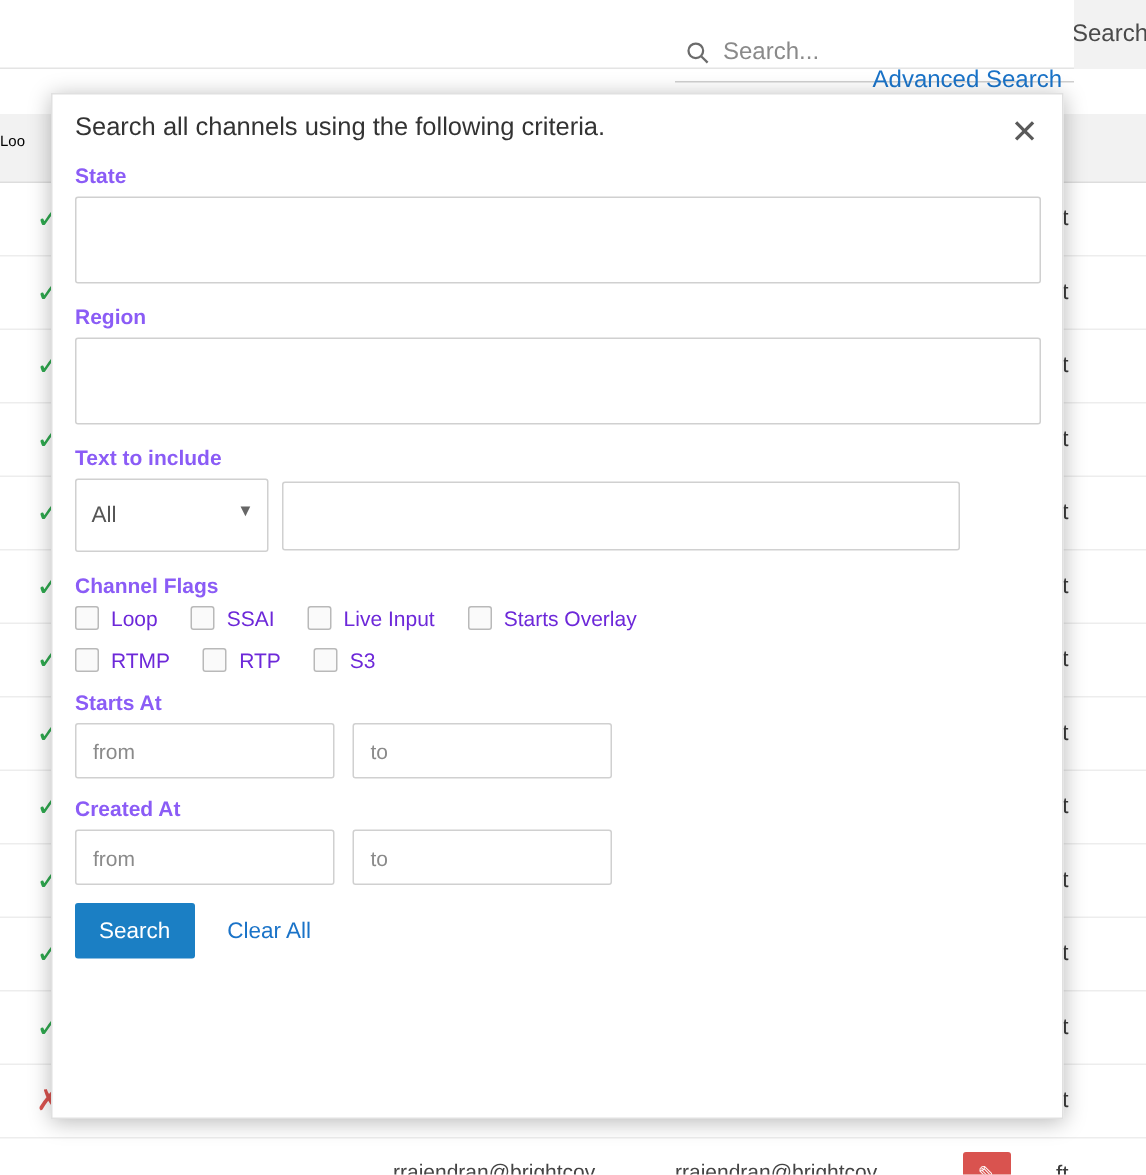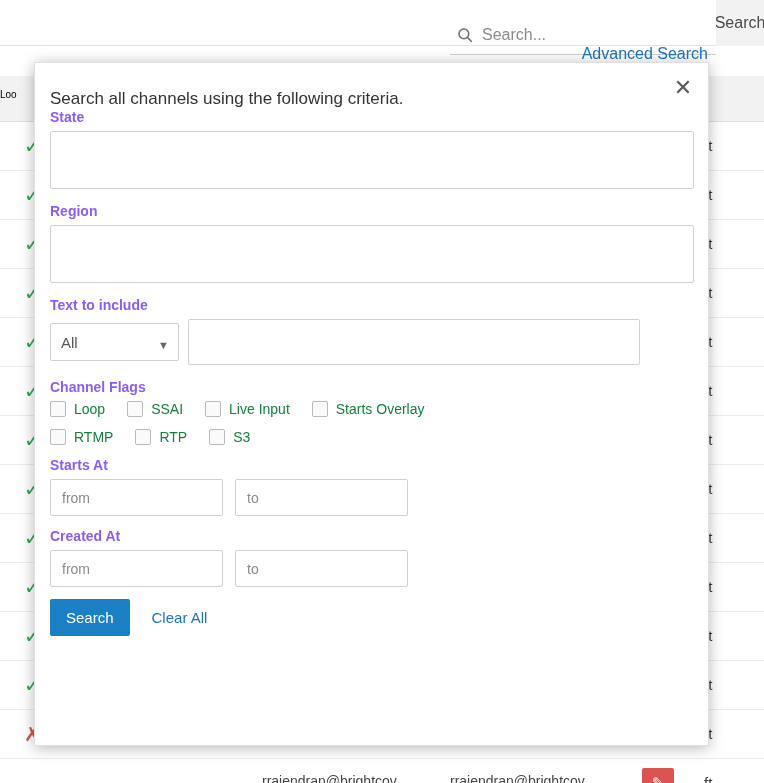--- a/index.html
+++ b/index.html
@@ -67,55 +67,55 @@
   }
   .state-badge .pencil { color: #ffffff; font-size: 15px; }
 
   
   .modal {
     position: absolute; left: 34px; top: 62px; width: 675px; height: 684px;
     background: #ffffff; box-shadow: 0 2px 14px rgba(0,0,0,0.28);
     border: 1px solid #e0e0e0;
   }
   .modal-title {
-    position: absolute; left: 15px; top: 26px; font-size: 17px; color: #333333;
+    position: absolute; left: 15px; top: 12px; font-size: 17px; color: #333333;
     font-weight: normal;
   }
   .modal-close {
     position: absolute; right: 12px; top: 12px; width: 26px; height: 26px;
     display: flex; align-items: center; justify-content: center;
     font-size: 22px; color: #5a5a5a; line-height: 1;
   }
   .modal-body { position: absolute; left: 0; top: 46px; width: 675px; height: 638px; padding: 0 15px; }
 
   .field-label {
     font-size: 14px; font-weight: bold; color: #8b5cf6; margin: 0 0 6px 0;
   }
   .txtarea {
     width: 644px; height: 58px; border: 1px solid #d0d0d0; background: #ffffff;
     border-radius: 2px; margin-bottom: 14px;
   }
   .row-inline { display: flex; align-items: center; gap: 9px; margin-bottom: 14px; }
   .select {
-    width: 129px; height: 38px; border: 1px solid #d0d0d0; border-radius: 2px;
+    width: 129px; height: 49px; border: 1px solid #d0d0d0; border-radius: 2px;
     background: #ffffff; display: flex; align-items: center; padding: 0 10px;
     font-size: 15px; color: #555555; position: relative;
   }
   .select .caret { position: absolute; right: 9px; top: 15px; font-size: 11px; color: #666666; }
   .text-input-wide {
     width: 452px; height: 46px; border: 1px solid #d0d0d0; border-radius: 2px; background: #ffffff;
   }
 
   .checks { display: flex; align-items: center; gap: 0; margin-bottom: 12px; }
   .chkitem { display: flex; align-items: center; margin-right: 22px; }
   .chkbox {
     width: 16px; height: 16px; border: 1px solid #b9b9b9; background: #fafafa;
     border-radius: 2px; margin-right: 8px;
   }
-  .chklabel { font-size: 14px; color: #15803d; white-space: nowrap; }
+  .chklabel { font-size: 14px; color: #6d28d9; white-space: nowrap; }
 
   .dates { display: flex; gap: 12px; margin-bottom: 12px; }
   .date-input {
     width: 173px; height: 37px; border: 1px solid #d0d0d0; border-radius: 2px;
     background: #ffffff; display: flex; align-items: center; padding: 12px 11px;
     font-size: 14px; color: #8a8a8a;
   }
 
   .actions { display: flex; align-items: center; gap: 22px; margin-top: 12px; }
   .btn-primary {

